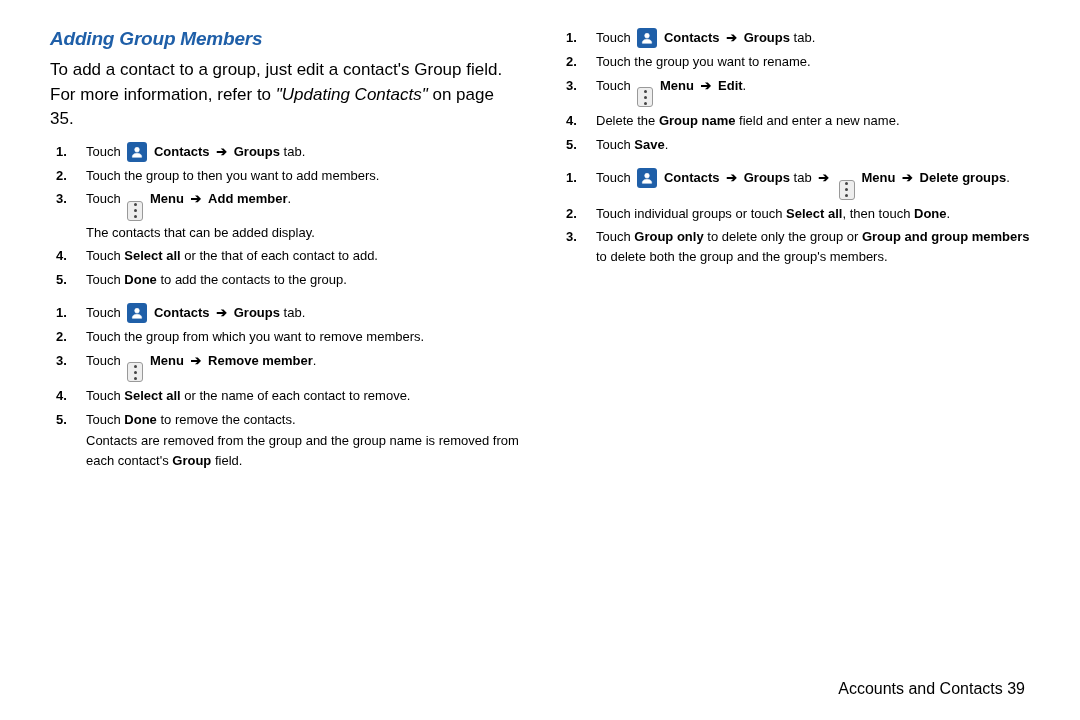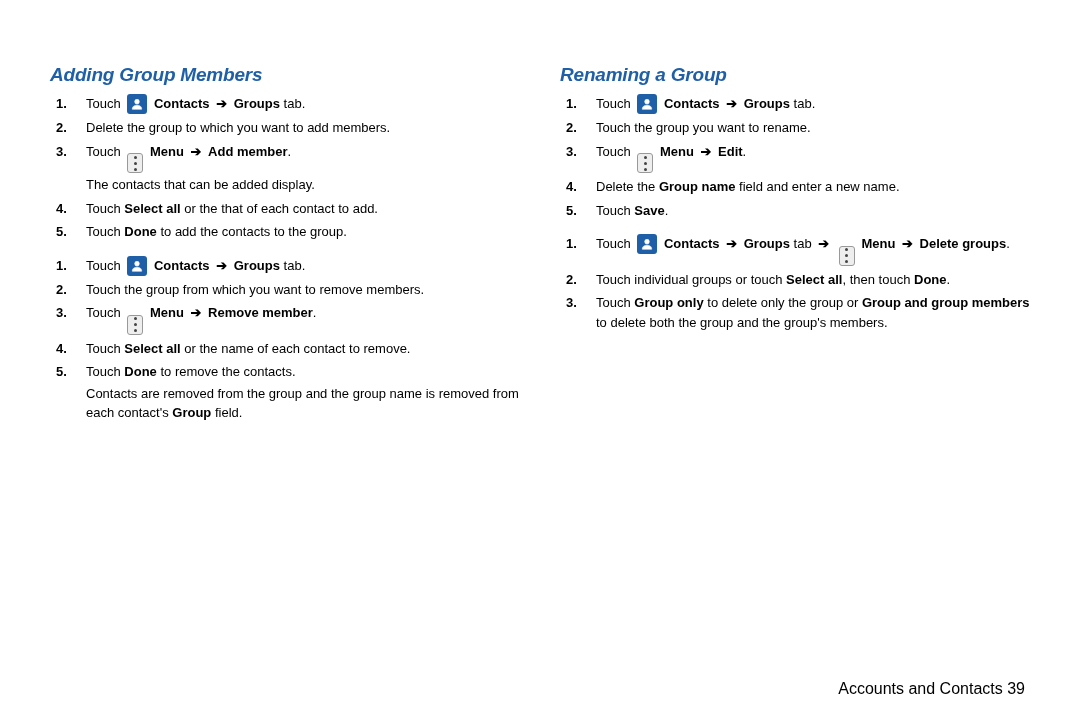--- a/index.html
+++ b/index.html
@@ -7,21 +7,21 @@
     padding: 0;
     width: 1080px;
     height: 720px;
     background: #fff;
     font-family: Arial, Helvetica, sans-serif;
     color: #000;
   }
   .page {
     display: flex;
     flex-direction: row;
-    padding: 60px 50px 20px 50px;
+    padding: 24px 50px 20px 50px;
     gap: 40px;
     box-sizing: border-box;
     height: 100%;
     position: relative;
   }
   .col {
     flex: 1;
     min-width: 0;
   }
   .section-title {
@@ -111,34 +111,37 @@
 </style>
 </head>
 <body>
 
 <div class="page">
 
   <div class="col">
 
     <div class="section-title">Adding Group Members</div>
 
+    <p class="intro">
+      <span>To add a contact to a group, just edit a contact's Group field. For more information, refer to </span><span class="italic">"Updating Contacts"</span><span> on page 35.</span>
+    </p>
 
     <ol>
       <li>
         <span>Touch </span><span class="icon icon-contacts">
             <svg viewBox="0 0 24 24">
               <circle cx="12" cy="8" r="4"></circle>
               <path d="M4 20c0-4 4-6 8-6s8 2 8 6v1H4z"></path>
             </svg>
           </span>
         <span class="b">Contacts</span>
         <span class="arrow">➔</span>
         <span class="b">Groups</span><span> tab.</span>
       </li>
-      <li>Delete the group to which you want to add members.</li>
+      <li>Touch the group to then you want to add members.</li>
       <li>
         <span>Touch </span><span class="icon icon-menu">
             <span class="dots">
               <span></span>
               <span></span>
               <span></span>
             </span>
           </span>
         <span class="b">Menu</span>
         <span class="arrow">➔</span>
@@ -187,21 +190,20 @@
         <span class="sub">
           <span>Contacts are removed from the group and the group name is removed from each contact's </span><span class="b">Group</span><span> field.</span>
         </span>
       </li>
     </ol>
 
   </div>
 
   <div class="col">
 
-    <div class="section-title">Renaming a Group</div>
 
     <ol>
       <li>
         <span>Touch </span><span class="icon icon-contacts">
             <svg viewBox="0 0 24 24">
               <circle cx="12" cy="8" r="4"></circle>
               <path d="M4 20c0-4 4-6 8-6s8 2 8 6v1H4z"></path>
             </svg>
           </span>
         <span class="b">Contacts</span>

